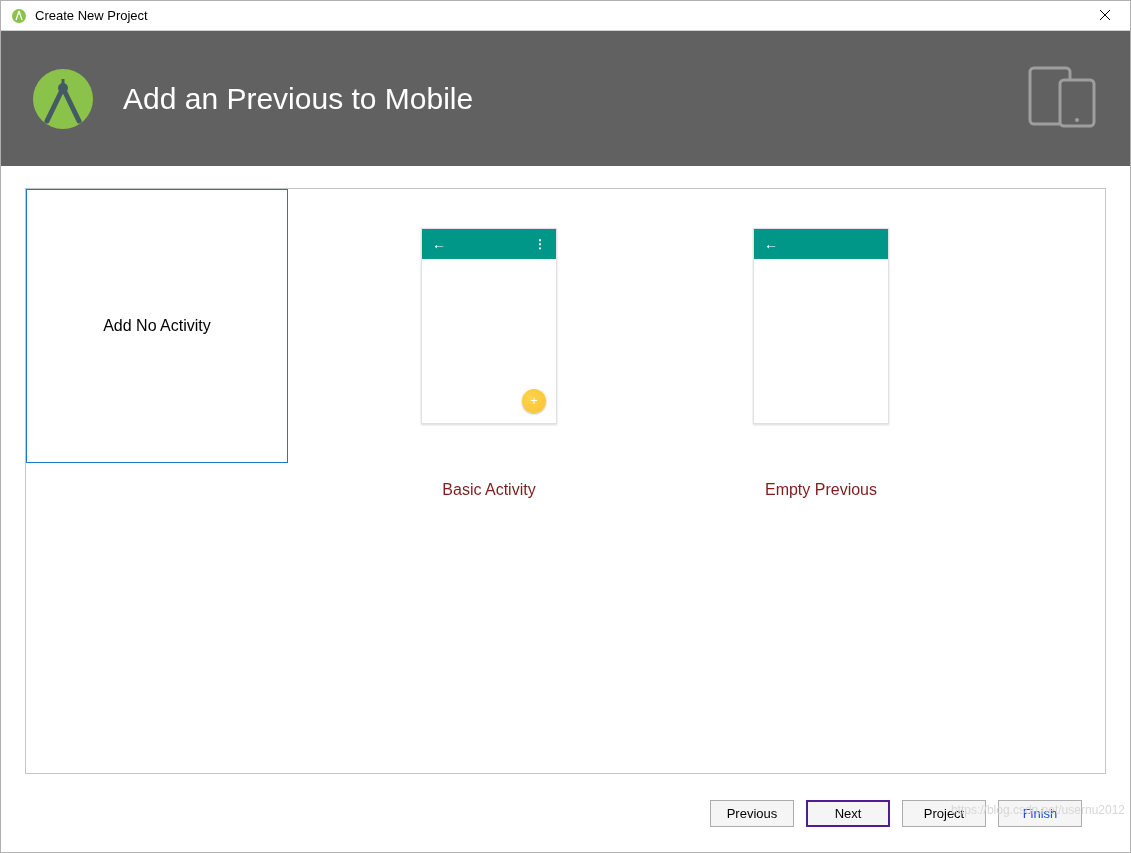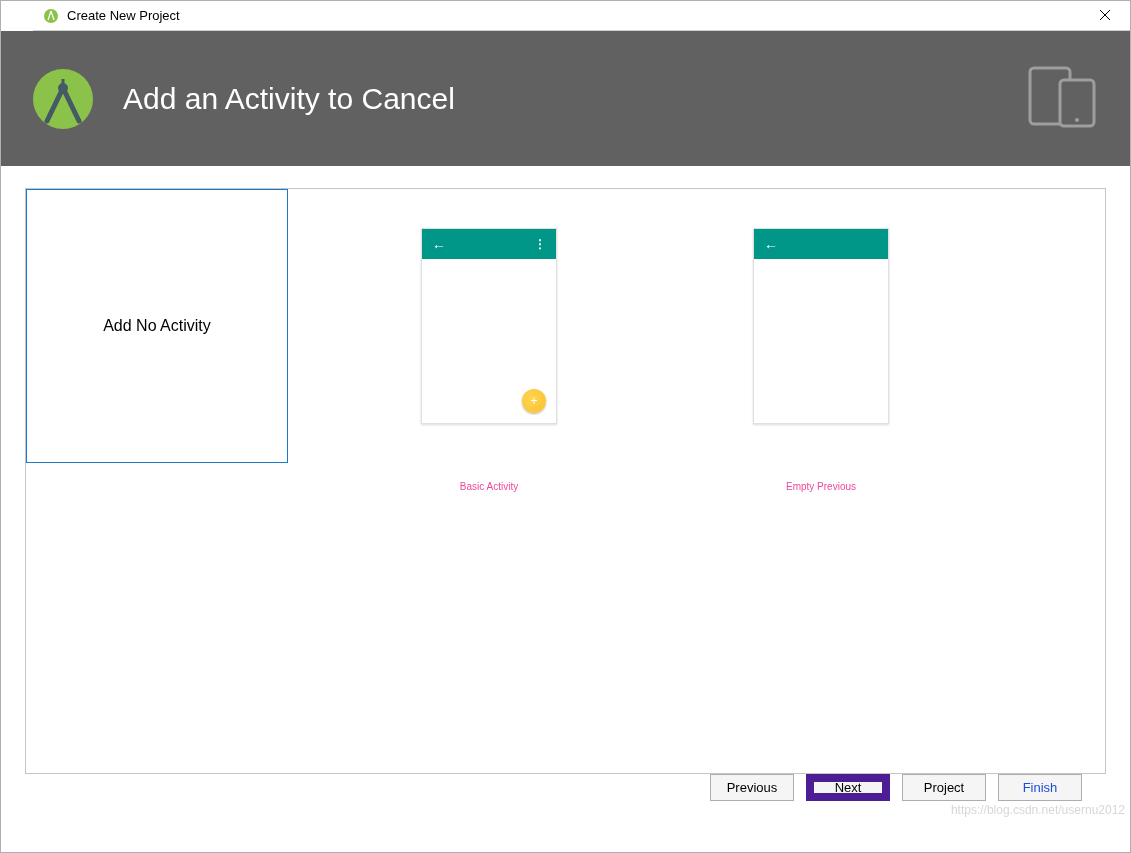--- a/index.html
+++ b/index.html
@@ -16,21 +16,20 @@
       overflow: hidden;
     }
     
     .titlebar {
       height: 30px;
       display: flex;
       align-items: center;
       padding: 0 10px;
       background: #fff;
       border-bottom: 1px solid #d0d0d0;
-      margin-left: 32px;
     }
     .titlebar .app-icon {
       width: 16px; height: 16px; margin-right: 8px;
       display: flex; align-items: center; justify-content: center;
     }
     .titlebar .title { font-size: 13px; }
     .titlebar .spacer { flex: 1; }
     .titlebar .close { font-size: 15px; width: 30px; text-align: center; cursor: default; }
 
     
@@ -114,51 +113,51 @@
       right: 10px;
       bottom: 10px;
       width: 24px; height: 24px;
       border-radius: 50%;
       background: radial-gradient(circle at 40% 40%, #ffd54f, #fbc02d);
       display: flex; align-items: center; justify-content: center;
       color: #fff; font-size: 12px;
       box-shadow: 0 1px 2px rgba(0,0,0,0.3);
     }
     .card-label {
-      font-size: 10px;
-      color: #ec4899;
+      font-size: 16px;
+      color: #7f1d1d;
     }
     .card.first .thumb-box {
       display: flex; justify-content: center;
     }
     .card.first .thumb-label {
       font-size: 16px;
     }
 
     
     .footer {
       height: 78px;
       padding: 0 24px;
       display: flex;
-      align-items: flex-start;
+      align-items: center;
       justify-content: flex-end;
       gap: 12px;
     }
     .btn {
       min-width: 84px;
       height: 27px;
       border: 1px solid #adadad;
       background: #f5f5f5;
       font-size: 13px;
       padding: 0 14px;
       cursor: default;
       display: flex; align-items: center; justify-content: center;
     }
     .btn.primary {
-      border: 8px solid #4c1d95;
+      border: 2px solid #4c1d95;
     }
     .btn.disabled {
       color: #1d4ed8;
     }
 
     .watermark {
       position: absolute;
       right: 6px;
       bottom: 36px;
       color: #d7d7d7;
@@ -188,21 +187,21 @@
 
 <div class="banner">
   <span class="logo">
     <svg width="64" height="64" viewBox="0 0 64 64">
       <circle cx="32" cy="32" r="30" fill="#8bc34a"></circle>
       <circle cx="32" cy="21" r="5" fill="#455a64"></circle>
       <path d="M32 21 L16 54 M32 21 L48 54" stroke="#455a64" stroke-width="5" fill="none" stroke-linecap="round"></path>
       <path d="M32 21 L32 12" stroke="#455a64" stroke-width="3"></path>
     </svg>
   </span>
-  <h1>Add an Activity to Cancel</h1>
+  <h1>Add an Previous to Mobile</h1>
   <span class="spacer"></span>
   <span class="device-icon">
     <svg width="74" height="66" viewBox="0 0 74 66">
       <rect x="4" y="4" width="40" height="56" rx="4" fill="none" stroke="#9e9e9e" stroke-width="3"></rect>
       <rect x="34" y="16" width="34" height="46" rx="4" fill="#616161" stroke="#9e9e9e" stroke-width="3"></rect>
       <circle cx="51" cy="56" r="2" fill="#9e9e9e"></circle>
     </svg>
   </span>
 </div>
 

